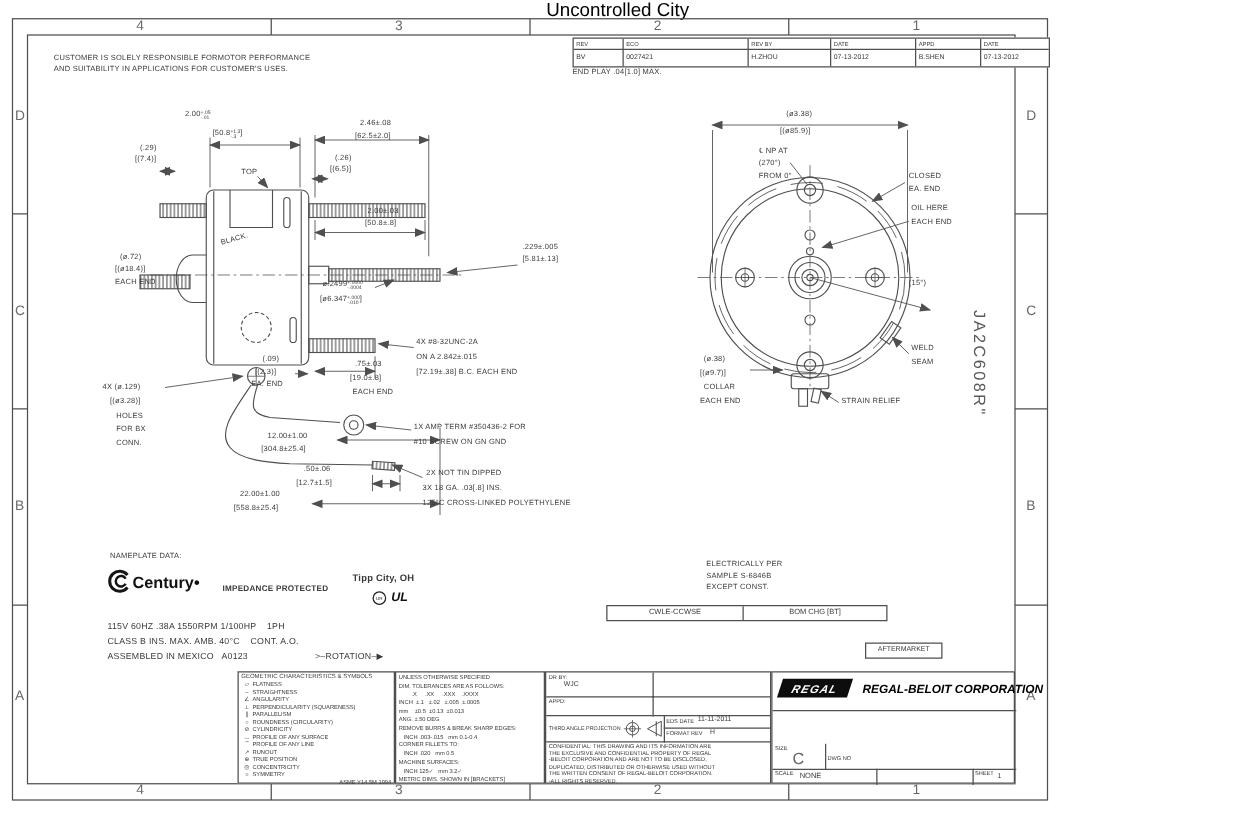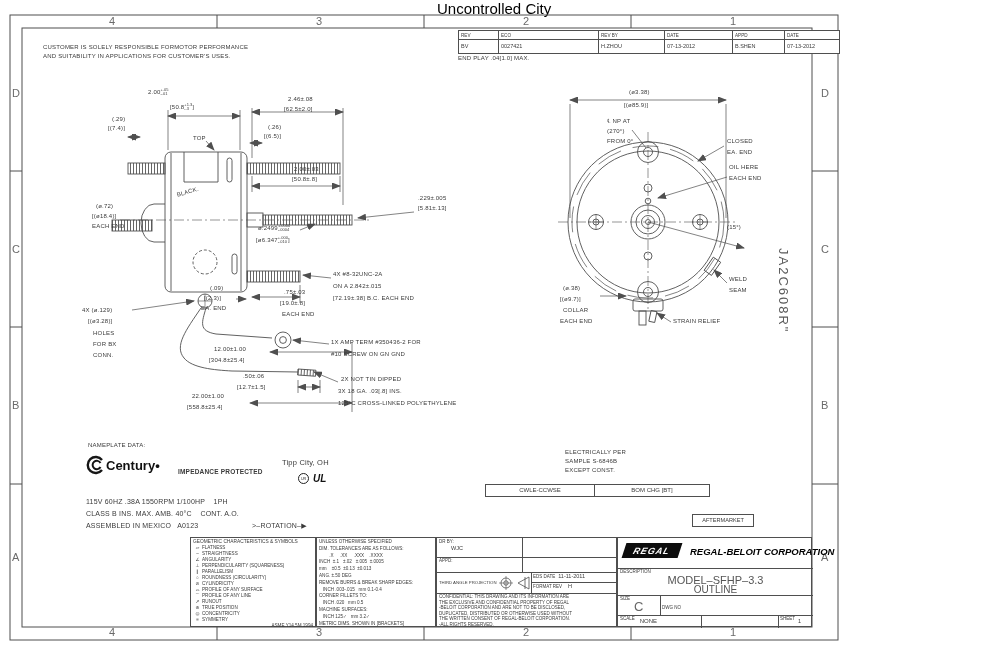--- a/index.html
+++ b/index.html
@@ -258,21 +258,21 @@
   <div class="t" style="left:88px;top:442px;">NAMEPLATE DATA:</div>
   <div class="brand">
     <svg width="20" height="20" viewBox="0 0 20 20">
       <path d="M16,5 A8,8 0 1 0 16,15" fill="none" stroke="#161616" stroke-width="2.4"></path>
       <path d="M14.5,8 A4.2,4.2 0 1 0 14.5,12" fill="none" stroke="#161616" stroke-width="2"></path>
     </svg>
     <span class="bt">Century</span>
       <span class="bt">•</span>
   </div>
   <div class="t" style="left:178px;top:468px;font-weight:bold;font-size:6.5px;">IMPEDANCE PROTECTED</div>
-  <div class="t" style="left:282px;top:459px;font-weight:normal;font-size:7.5px;">Tipp City, OH</div>
+  <div class="t" style="left:282px;top:459px;font-weight:bold;font-size:7.5px;">Tipp City, OH</div>
   <div class="abs" style="left:298px;top:473px;display:flex;gap:4px;align-items:center;">
     <span class="circmark">UR</span>
     <span class="ulbold">UL</span>
   </div>
   <div class="t t7" style="left:86px;top:498px;">115V 60HZ .38A 1550RPM 1/100HP    1PH</div>
   <div class="t t7" style="left:86px;top:510px;">CLASS B INS. MAX. AMB. 40°C    CONT. A.O.</div>
   <div class="t t7" style="left:86px;top:522px;">ASSEMBLED IN MEXICO   A0123</div>
   <div class="t t7" style="left:252px;top:522px;">&gt;–ROTATION–▶</div>
 
   <div class="t" style="left:565px;top:449px;">ELECTRICALLY PER</div>
@@ -389,25 +389,20 @@
       <div class="confline">THE EXCLUSIVE AND CONFIDENTIAL PROPERTY OF REGAL</div>
       <div class="confline">-BELOIT CORPORATION AND ARE NOT TO BE DISCLOSED,</div>
       <div class="confline">DUPLICATED, DISTRIBUTED OR OTHERWISE USED WITHOUT</div>
       <div class="confline">THE WRITTEN CONSENT OF REGAL-BELOIT CORPORATION.</div>
       <div class="confline">-ALL RIGHTS RESERVED.</div>
     </div>
   </div>
 
   <div class="box" style="left:617px;top:537px;width:195px;height:90px;">
     <div class="abs" style="left:0;top:0;width:195px;height:30px;border-bottom:1px solid #4f4f4f;"></div>
-    <div class="abs" style="left:0;top:30px;width:195px;height:27px;border-bottom:1px solid #4f4f4f;">
-      <div class="cellLabel">DESCRIPTION</div>
-      <div style="font-size:11px;color:#555;text-align:center;line-height:10px;">MODEL–SFHP–3.3</div>
-      <div style="font-size:10px;color:#555;text-align:center;line-height:10px;">OUTLINE</div>
-    </div>
     <div class="abs" style="left:0;top:57px;width:42px;height:20px;border-right:1px solid #4f4f4f;border-bottom:1px solid #4f4f4f;">
       <span class="cellLabel" style="position:absolute;left:0;top:0;">SIZE</span>
       <span style="position:absolute;left:16px;top:4px;font-size:13px;color:#666;">C</span>
     </div>
     <div class="abs" style="left:42px;top:57px;width:153px;height:20px;border-bottom:1px solid #4f4f4f;">
       <span class="cellLabel">DWG NO</span>
     </div>
     <div class="abs" style="left:0;top:77px;width:83px;height:13px;border-right:1px solid #4f4f4f;display:flex;gap:5px;">
       <span class="cellLabel">SCALE</span>
       <span style="font-size:6px;line-height:12px;">NONE</span>

